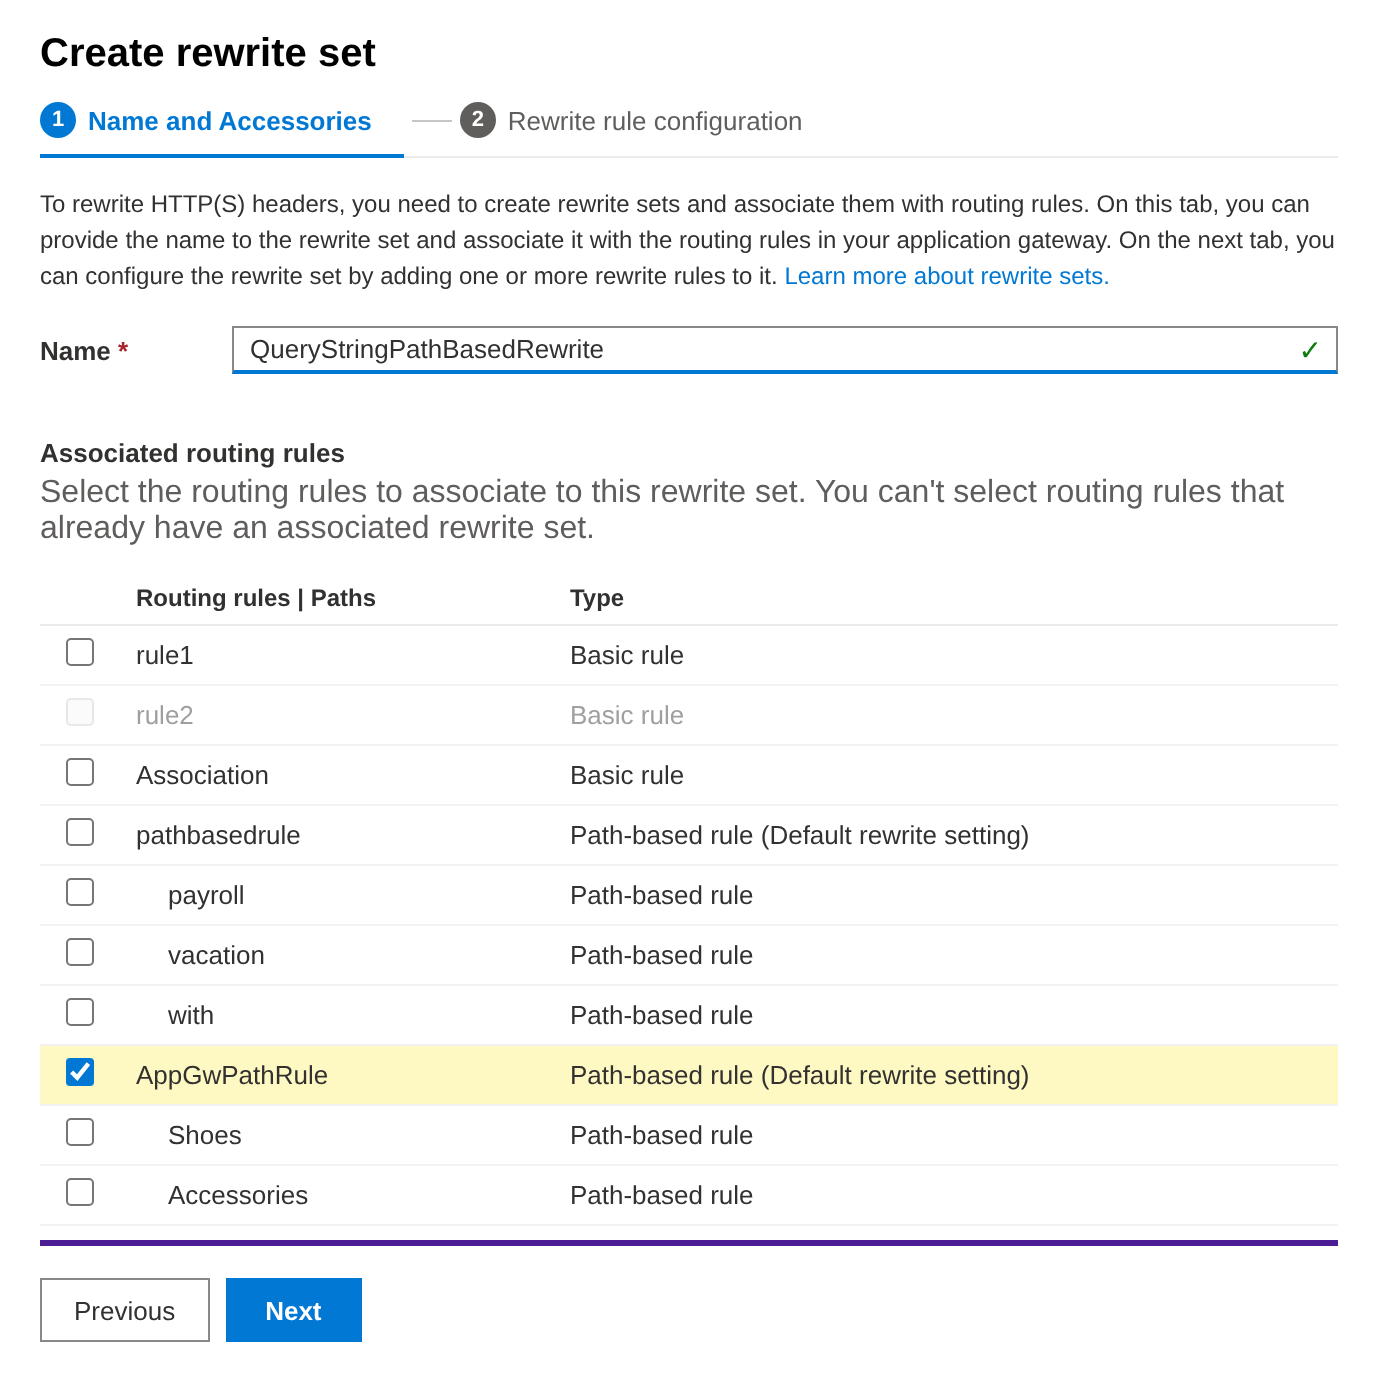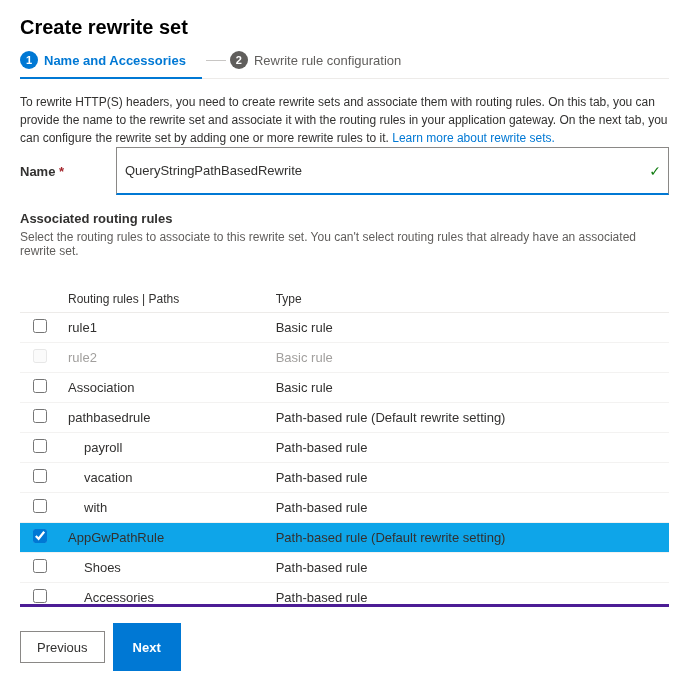--- a/index.html
+++ b/index.html
@@ -68,99 +68,100 @@
       width: 20px;
       height: 1px;
       background: #c8c6c4;
       margin: 0 4px;
       align-self: center;
     }
     .description {
       font-size: 12px;
       color: #323130;
       line-height: 1.5;
+      margin-bottom: 16px;
     }
     .learn-link {
       color: #0078d4;
       text-decoration: none;
     }
     .form-row {
       display: flex;
       align-items: center;
-      margin-bottom: 16px;
+      margin-bottom: 32px;
       gap: 16px;
     }
     .form-label {
       font-size: 13px;
       font-weight: 600;
       color: #323130;
       min-width: 80px;
     }
     .required-star {
       color: #a4262c;
     }
     .text-input-wrapper {
       flex: 1;
       position: relative;
       display: flex;
       align-items: center;
     }
     .text-input {
       width: 100%;
-      height: 48px;
+      height: 24px;
       padding: 0 30px 0 8px;
       border: 1px solid #8a8886;
       border-bottom: 2px solid #0078d4;
       font-size: 13px;
       color: #323130;
       outline: none;
     }
     .check-icon {
       position: absolute;
       right: 8px;
       color: #107c10;
       font-size: 14px;
     }
     .section-title {
       font-size: 13px;
       font-weight: 600;
       color: #323130;
       margin-bottom: 4px;
     }
     .section-desc {
-      font-size: 12px;
+      font-size: 16px;
       color: #605e5c;
-      margin-bottom: 28px;
+      margin-bottom: 12px;
     }
     .table-container {
       flex: 1;
       overflow-y: auto;
     }
     table {
       width: 100%;
       border-collapse: collapse;
     }
     thead tr {
       border-bottom: 1px solid #edebe9;
     }
     thead th {
       font-size: 12px;
-      font-weight: 400;
+      font-weight: 700;
       color: #323130;
       padding: 6px 8px;
       text-align: left;
     }
     thead th:first-child {
       width: 40px;
     }
     tbody tr {
       border-bottom: 1px solid #f3f2f1;
     }
     tbody tr.selected-row {
-      background: #0ea5e9;
+      background: #fef9c3;
     }
     tbody td {
       padding: 6px 8px;
       font-size: 13px;
       color: #323130;
     }
     tbody td.disabled-text {
       color: #a19f9d;
     }
     .checkbox-cell {
@@ -189,21 +190,21 @@
       margin-top: auto;
     }
     .btn-primary {
       background: #0078d4;
       color: #fff;
       border: none;
       padding: 6px 20px;
       font-size: 13px;
       font-weight: 600;
       cursor: pointer;
-      height: 48px;
+      height: 32px;
     }
     .btn-secondary {
       background: #fff;
       color: #323130;
       border: 1px solid #8a8886;
       padding: 6px 16px;
       font-size: 13px;
       cursor: pointer;
       height: 32px;
     }

